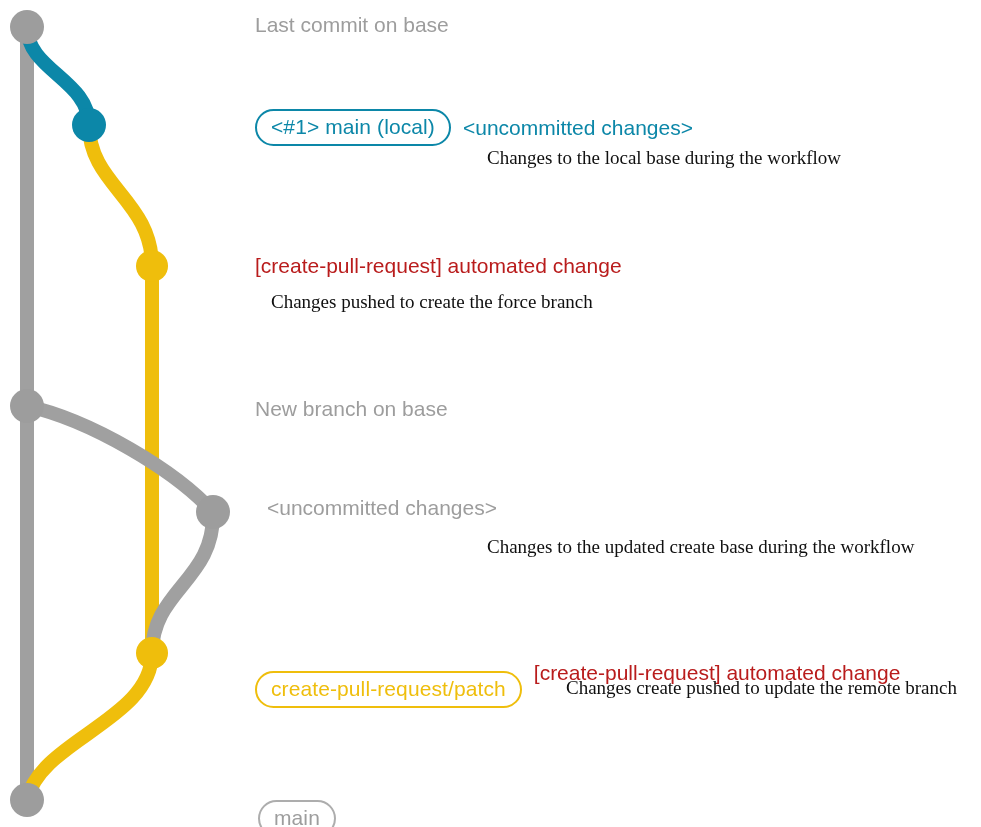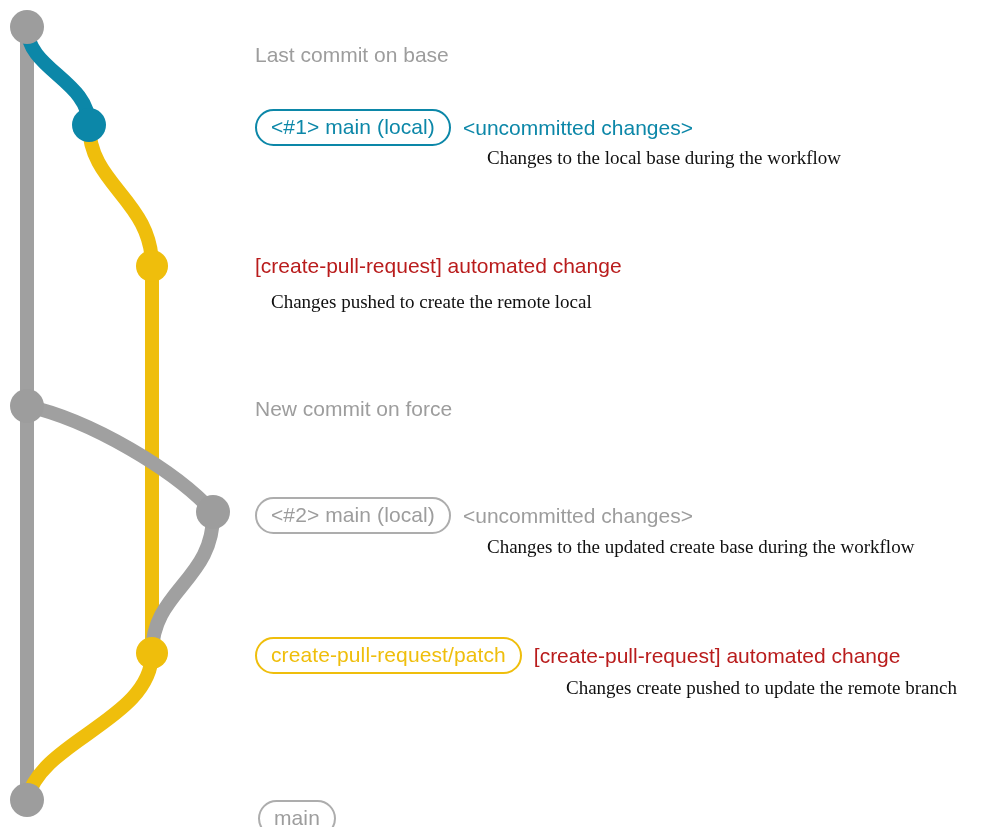--- a/index.html
+++ b/index.html
@@ -43,20 +43,21 @@
     border: 2px solid #0C87A8;
     color: #0C87A8;
   }
   .pill.grey {
     border: 2px solid #ADADAD;
     color: #9D9D9D;
   }
   .pill.yellow {
     border: 2px solid #EFBE0C;
     color: #EFBE0C;
+    margin-top: 34px;
   }
   .subject {
     font-size: 21px;
     font-family: "Liberation Sans", sans-serif;
     line-height: 1;
     white-space: nowrap;
   }
   .subject.blue  { color: #0C87A8; }
   .subject.grey  { color: #9D9D9D; }
   .subject.yellow{ color: #b91c1c; }
@@ -91,42 +92,41 @@
 
   <circle cx="27" cy="27" r="17" fill="#9D9D9D"></circle>
   <circle cx="89" cy="125" r="17" fill="#0C87A8"></circle>
   <circle cx="152" cy="266" r="16" fill="#EFBE0C"></circle>
   <circle cx="27" cy="406" r="17" fill="#9D9D9D"></circle>
   <circle cx="213" cy="512" r="17" fill="#9D9D9D"></circle>
   <circle cx="152" cy="653" r="16" fill="#EFBE0C"></circle>
   <circle cx="27" cy="800" r="17" fill="#9D9D9D"></circle>
 </svg>
 
-<div class="row" style="left:255px; top:14px;margin-top:30px;">
+<div class="row" style="left:255px; top:14px;">
   <span class="subject grey">Last commit on base</span>
 </div>
 
 <div class="row" style="left:255px; top:109px;">
   <span class="pill blue">&lt;#1&gt; main (local)</span>
   <span class="pill-gap"></span>
   <span class="subject blue">&lt;uncommitted changes&gt;</span>
 </div>
 <div class="note" style="left:487px; top:148px;">Changes to the local base during the workflow</div>
 
 <div class="row" style="left:255px; top:255px;">
   <span class="subject yellow">[create-pull-request] automated change</span>
 </div>
-<div class="note" style="left:271px; top:292px;">Changes pushed to create the remote local</div>
+<div class="note" style="left:271px; top:292px;">Changes pushed to create the force branch</div>
 
 <div class="row" style="left:255px; top:398px;">
-  <span class="subject grey">New commit on force</span>
+  <span class="subject grey">New branch on base</span>
 </div>
 
 <div class="row" style="left:255px; top:497px;">
-  <span class="pill grey">&lt;#2&gt; main (local)</span>
   <span class="pill-gap"></span>
   <span class="subject grey">&lt;uncommitted changes&gt;</span>
 </div>
 <div class="note" style="left:487px; top:537px;">Changes to the updated create base during the workflow</div>
 
 <div class="row" style="left:255px; top:637px;">
   <span class="pill yellow">create-pull-request/patch</span>
   <span class="pill-gap"></span>
   <span class="subject yellow">[create-pull-request] automated change</span>
 </div>

